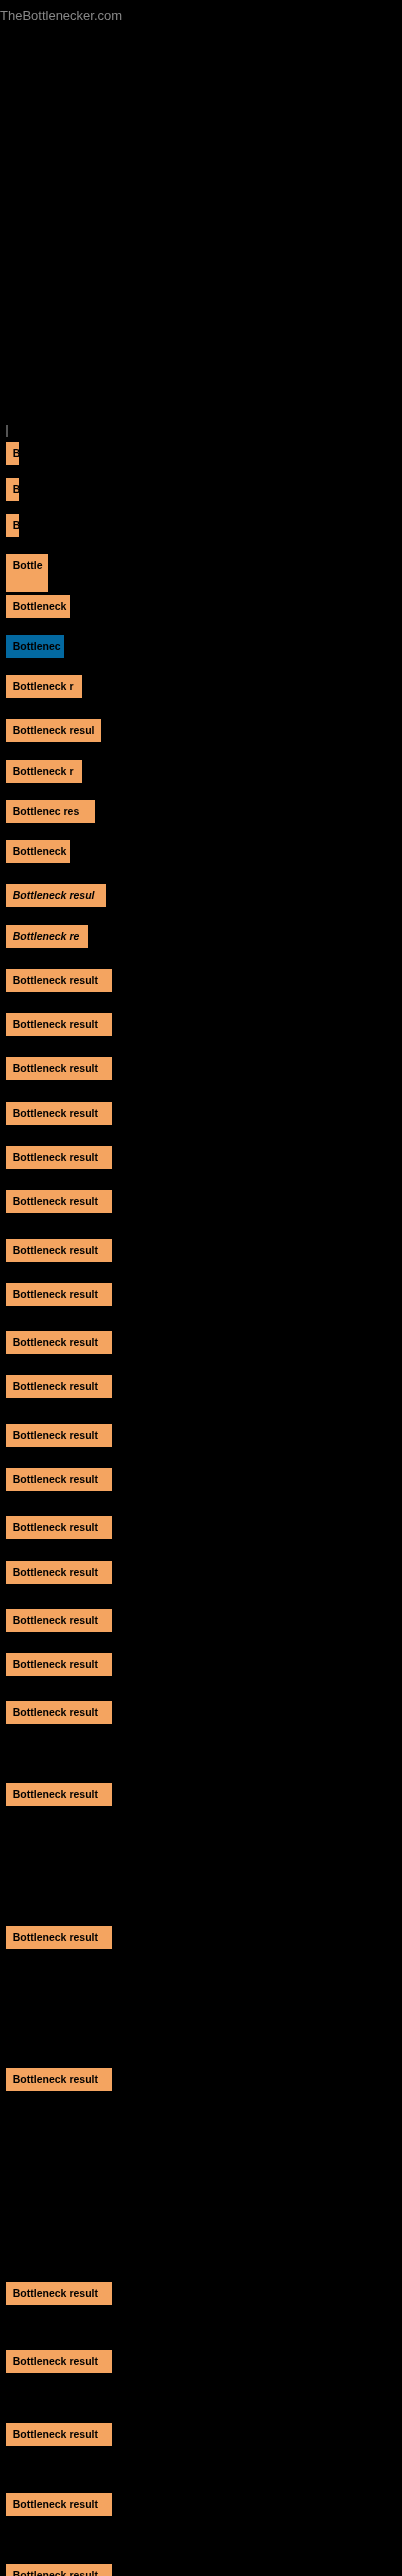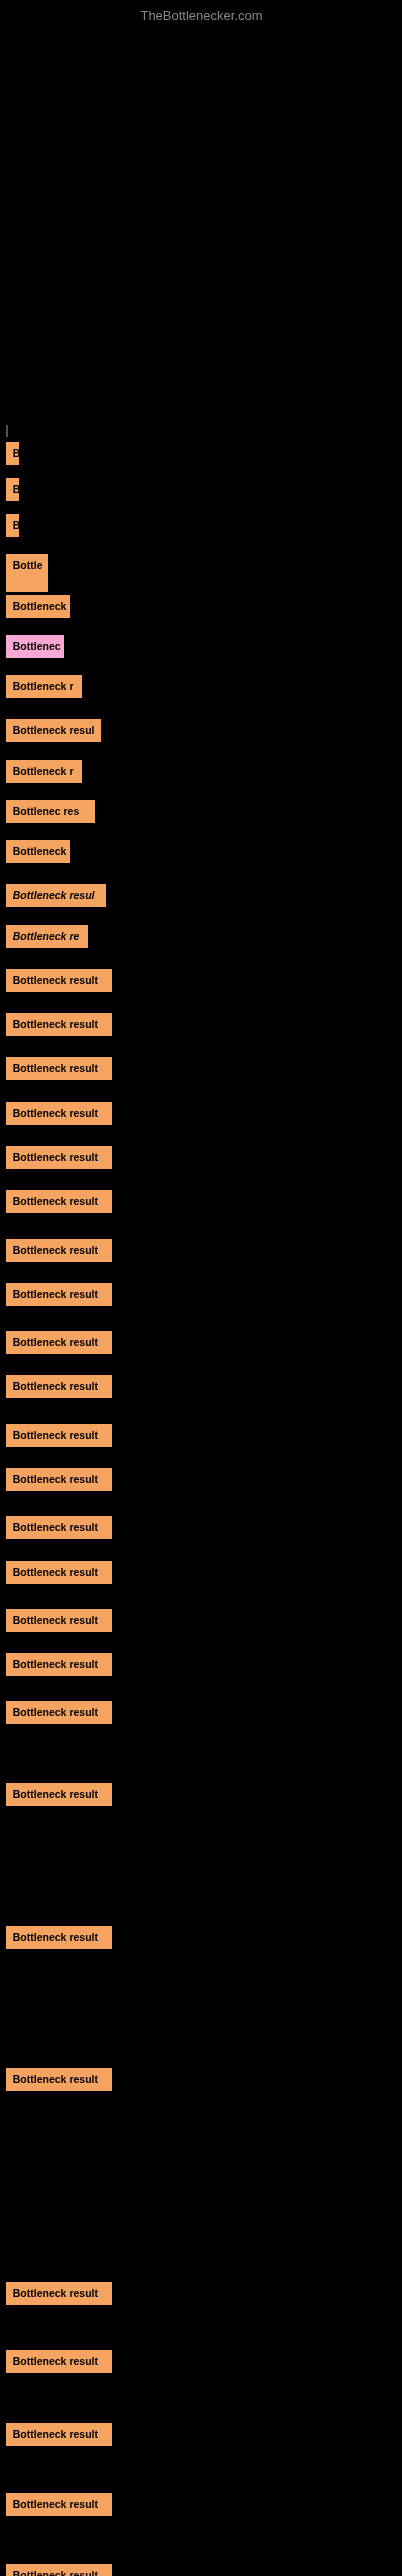--- a/index.html
+++ b/index.html
@@ -10,38 +10,37 @@
     body {
       background-color: #000000;
       width: 403px;
       min-height: 2576px;
       font-family: Arial, sans-serif;
       position: relative;
     }
     .site-title {
       color: #888888;
       font-size: 13px;
-      text-align: center;
       padding-top: 8px;
       padding-bottom: 8px;
     }
   </style>
 </head>
 <body>
 
 <div class="site-title">TheBottlenecker.com</div>
 
 <div id="bars-container" style="position: relative; width: 403px; height: 2560px;">
 <div style="position: absolute; left: 6.4px; top: 394px; width: 1.6px; height: 12px; background-color: rgb(85, 85, 85);"></div>
     <div style="position: absolute; left: 6.4px; top: 411px;"><div style="background-color: rgb(244, 164, 96); color: rgb(0, 0, 0); font-size: 10.5px; font-weight: bold; padding: 3.2px 6.4px; display: inline-block; white-space: nowrap; width: 11.3px; overflow: hidden; height: 22.5px; line-height: 16px;">B</div></div>
     <div style="position: absolute; left: 6.4px; top: 447px;"><div style="background-color: rgb(244, 164, 96); color: rgb(0, 0, 0); font-size: 10.5px; font-weight: bold; padding: 3.2px 6.4px; display: inline-block; white-space: nowrap; width: 11.3px; overflow: hidden; height: 22.5px; line-height: 16px;">B</div></div>
     <div style="position: absolute; left: 6.4px; top: 483px;"><div style="background-color: rgb(244, 164, 96); color: rgb(0, 0, 0); font-size: 10.5px; font-weight: bold; padding: 3.2px 6.4px; display: inline-block; white-space: nowrap; width: 11.3px; overflow: hidden; height: 22.5px; line-height: 16px;">B</div></div>
     <div style="position: absolute; left: 6.4px; top: 523px;"><div style="background-color: rgb(244, 164, 96); color: rgb(0, 0, 0); font-size: 10.5px; font-weight: bold; padding: 3.2px 6.4px; display: inline-block; white-space: nowrap; width: 42px; overflow: hidden; height: 38px; line-height: 16px; text-align: right;">Bottle</div></div>
     <div style="position: absolute; left: 6.4px; top: 564px;"><div style="background-color: rgb(244, 164, 96); color: rgb(0, 0, 0); font-size: 10.5px; font-weight: bold; padding: 3.2px 6.4px; display: inline-block; white-space: nowrap; width: 64px; overflow: hidden; height: 22.5px; line-height: 16px;">Bottleneck</div></div>
-    <div style="position: absolute; left: 6.4px; top: 604px;"><div style="background-color: #f9a8d4; color: rgb(0, 0, 0); font-size: 10.5px; font-weight: bold; padding: 3.2px 6.4px; display: inline-block; white-space: nowrap; width: 58px; overflow: hidden; height: 22.5px; line-height: 16px;">Bottlenec</div></div>
+    <div style="position: absolute; left: 6.4px; top: 604px;"><div style="background-color: #0369a1; color: rgb(0, 0, 0); font-size: 10.5px; font-weight: bold; padding: 3.2px 6.4px; display: inline-block; white-space: nowrap; width: 58px; overflow: hidden; height: 22.5px; line-height: 16px;">Bottlenec</div></div>
     <div style="position: absolute; left: 6.4px; top: 644px;"><div style="background-color: rgb(244, 164, 96); color: rgb(0, 0, 0); font-size: 10.5px; font-weight: bold; padding: 3.2px 6.4px; display: inline-block; white-space: nowrap; width: 76px; overflow: hidden; height: 22.5px; line-height: 16px;">Bottleneck r</div></div>
     <div style="position: absolute; left: 6.4px; top: 688px;"><div style="background-color: rgb(244, 164, 96); color: rgb(0, 0, 0); font-size: 10.5px; font-weight: bold; padding: 3.2px 6.4px; display: inline-block; white-space: nowrap; width: 95px; overflow: hidden; height: 22.5px; line-height: 16px;">Bottleneck resul</div></div>
     <div style="position: absolute; left: 6.4px; top: 729px;"><div style="background-color: rgb(244, 164, 96); color: rgb(0, 0, 0); font-size: 10.5px; font-weight: bold; padding: 3.2px 6.4px; display: inline-block; white-space: nowrap; width: 76px; overflow: hidden; height: 22.5px; line-height: 16px;">Bottleneck r</div></div>
     <div style="position: absolute; left: 6.4px; top: 769px;"><div style="background-color: rgb(244, 164, 96); color: rgb(0, 0, 0); font-size: 10.5px; font-weight: bold; padding: 3.2px 6.4px; display: inline-block; white-space: nowrap; width: 89px; overflow: hidden; height: 22.5px; line-height: 16px;">Bottlenec res</div></div>
     <div style="position: absolute; left: 6.4px; top: 809px;"><div style="background-color: rgb(244, 164, 96); color: rgb(0, 0, 0); font-size: 10.5px; font-weight: bold; padding: 3.2px 6.4px; display: inline-block; white-space: nowrap; width: 64px; overflow: hidden; height: 22.5px; line-height: 16px;">Bottleneck</div></div>
     <div style="position: absolute; left: 6.4px; top: 853px; font-style: italic;"><div style="background-color: rgb(244, 164, 96); color: rgb(0, 0, 0); font-size: 10.5px; font-weight: bold; padding: 3.2px 6.4px; display: inline-block; white-space: nowrap; width: 100px; overflow: hidden; height: 22.5px; line-height: 16px;">Bottleneck resul</div></div>
     <div style="position: absolute; left: 6.4px; top: 894px; font-style: italic;"><div style="background-color: rgb(244, 164, 96); color: rgb(0, 0, 0); font-size: 10.5px; font-weight: bold; padding: 3.2px 6.4px; display: inline-block; white-space: nowrap; width: 82px; overflow: hidden; height: 22.5px; line-height: 16px;">Bottleneck re</div></div>
     <div style="position: absolute; left: 6.4px; top: 938px;"><div style="background-color: rgb(244, 164, 96); color: rgb(0, 0, 0); font-size: 10.5px; font-weight: bold; padding: 3.2px 6.4px; display: inline-block; white-space: nowrap; width: 106px; overflow: hidden; height: 22.5px; line-height: 16px;">Bottleneck result</div></div>
     <div style="position: absolute; left: 6.4px; top: 982px;"><div style="background-color: rgb(244, 164, 96); color: rgb(0, 0, 0); font-size: 10.5px; font-weight: bold; padding: 3.2px 6.4px; display: inline-block; white-space: nowrap; width: 106px; overflow: hidden; height: 22.5px; line-height: 16px;">Bottleneck result</div></div>
     <div style="position: absolute; left: 6.4px; top: 1026px;"><div style="background-color: rgb(244, 164, 96); color: rgb(0, 0, 0); font-size: 10.5px; font-weight: bold; padding: 3.2px 6.4px; display: inline-block; white-space: nowrap; width: 106px; overflow: hidden; height: 22.5px; line-height: 16px;">Bottleneck result</div></div>

